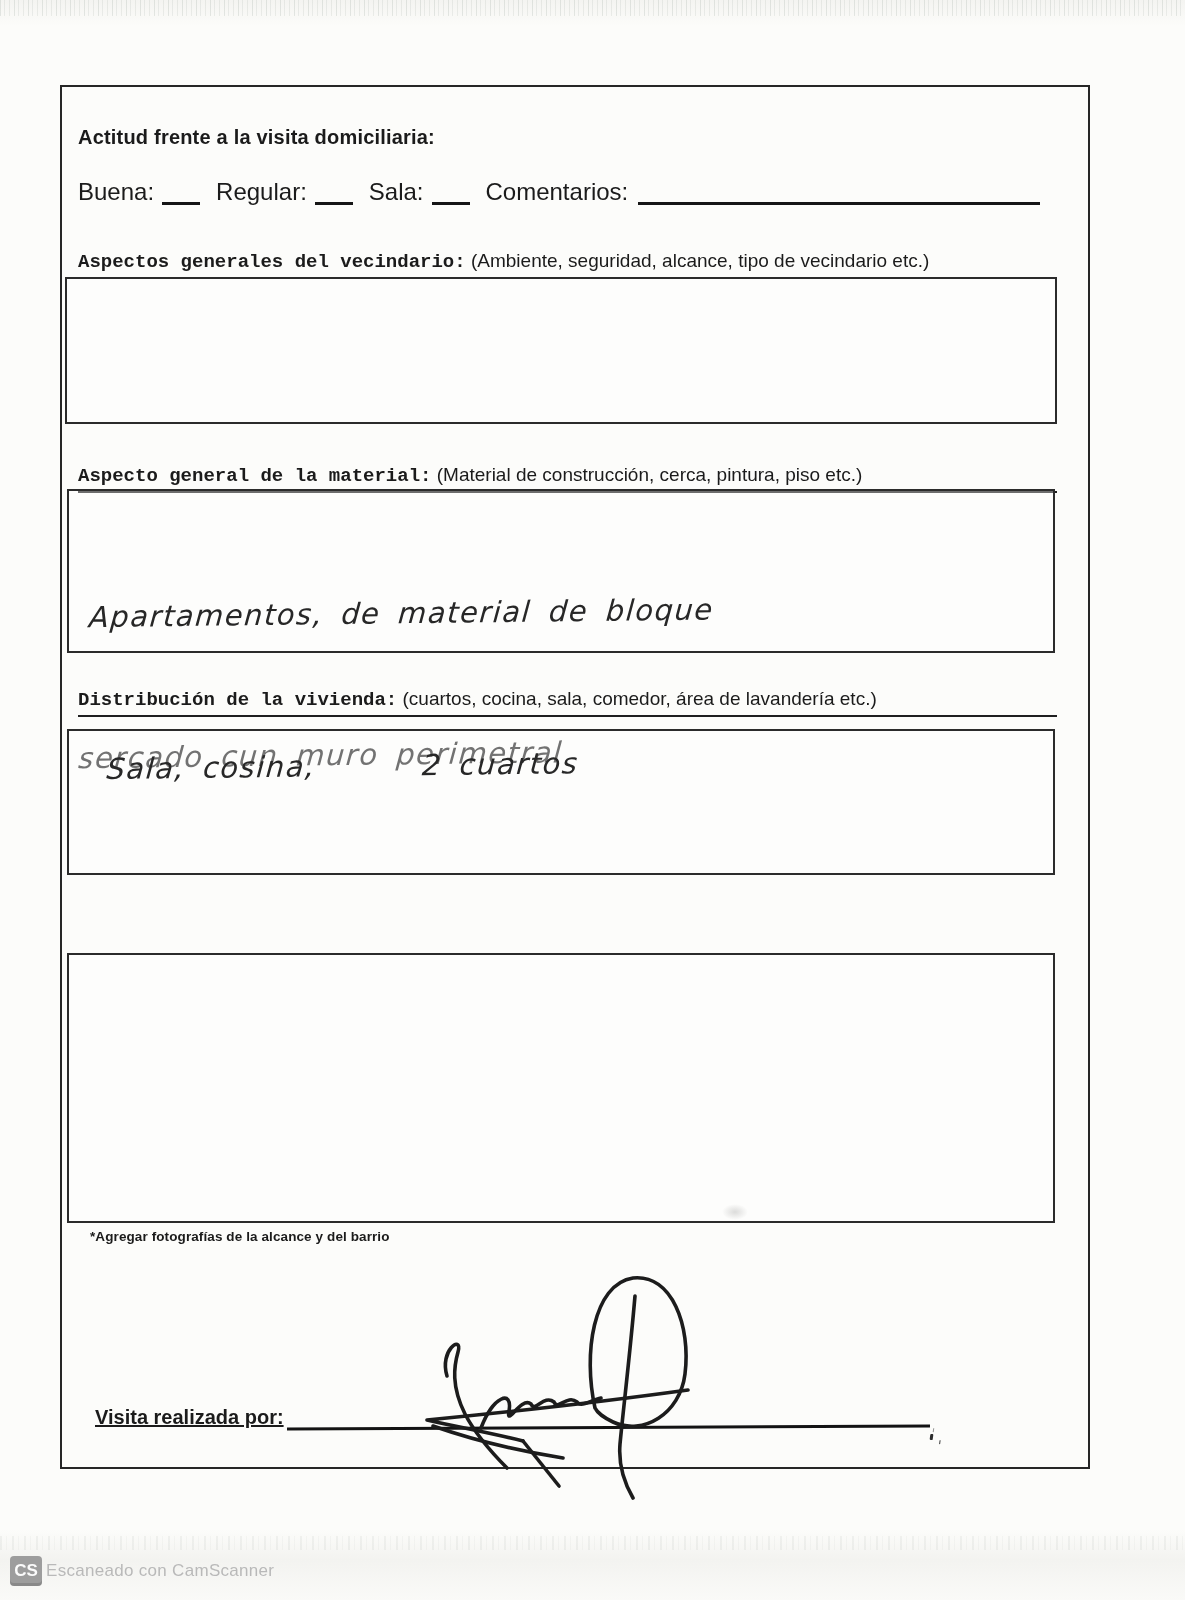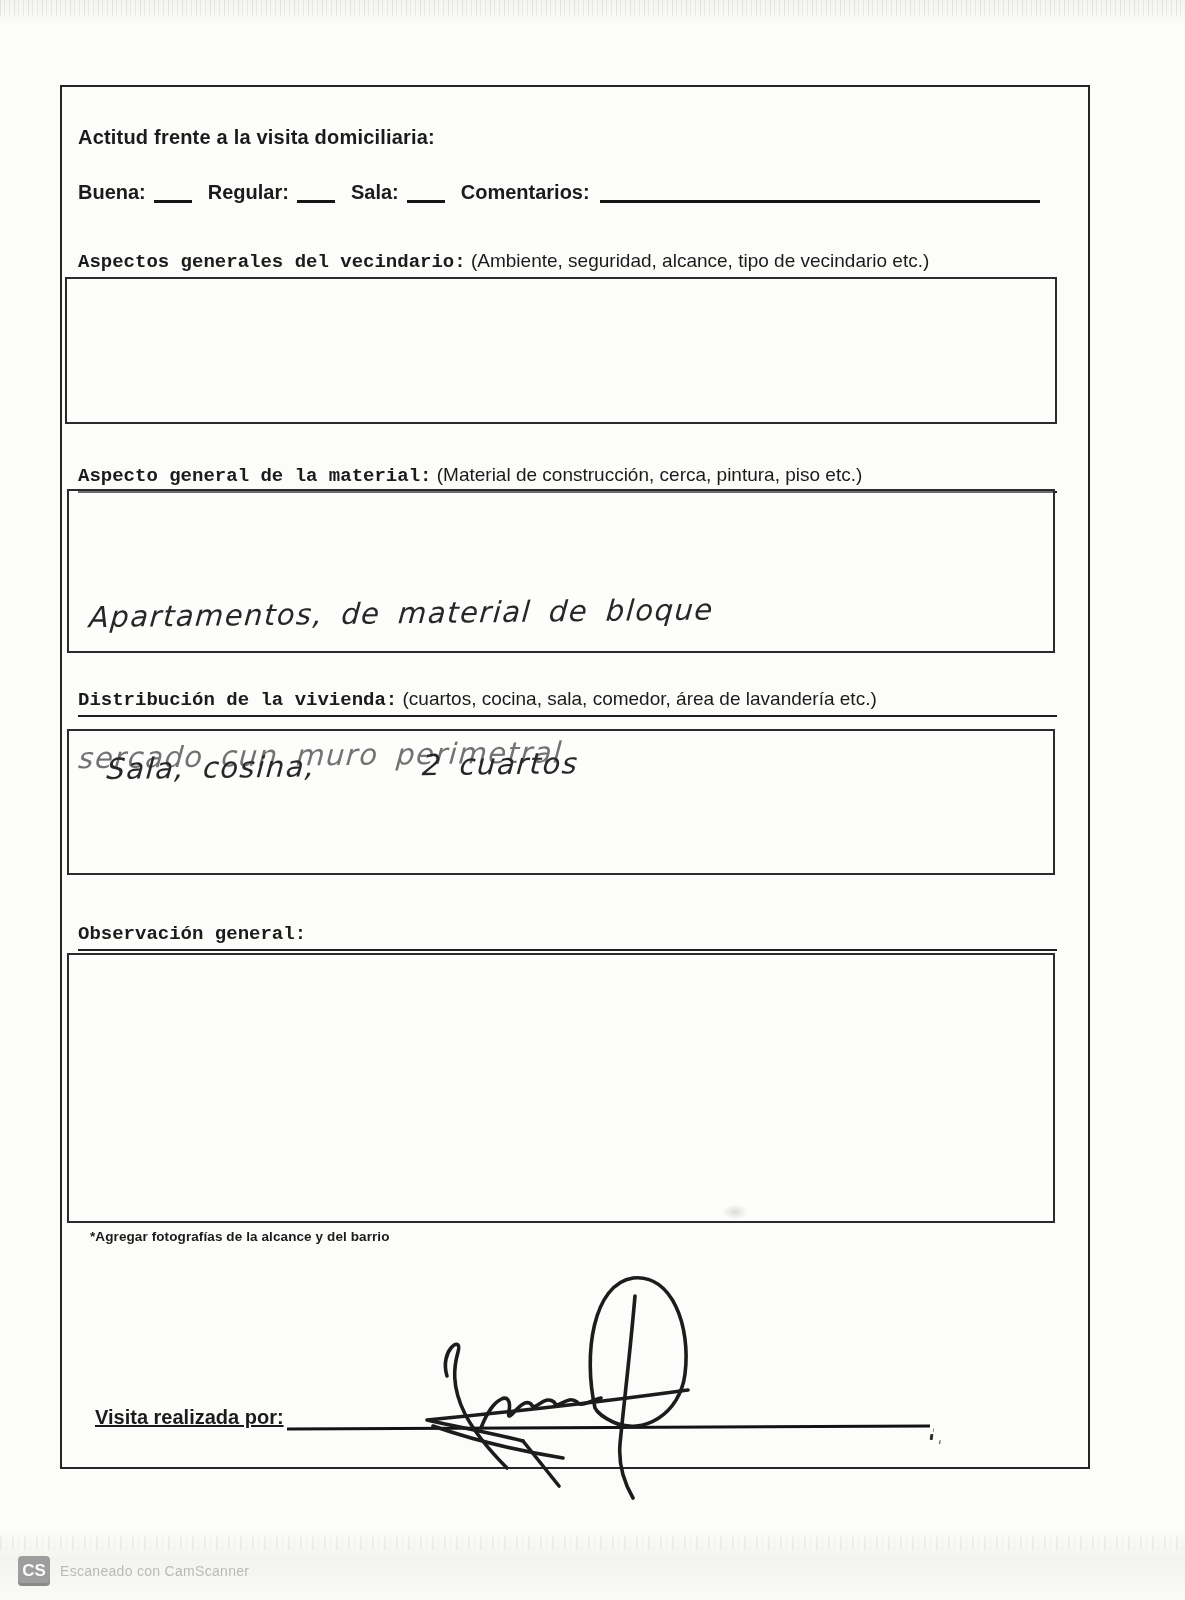--- a/index.html
+++ b/index.html
@@ -32,21 +32,21 @@
   .frame {
     position:absolute; left:60px; top:85px; width:1030px; height:1384px;
     border:2px solid #262626; box-sizing:border-box; background:transparent;
   }
   .title {
     position:absolute; left:78px; top:126px;
     font-size:20px; font-weight:700; letter-spacing:.2px;
   }
   .options-row {
     position:absolute; left:78px; top:178px; width:962px;
-    display:flex; align-items:flex-end; font-size:20px; font-weight:700;
+    display:flex; align-items:flex-end; font-size:24px; font-weight:400;
   }
   .blank-short {
     display:inline-block; width:38px; height:22px;
     border-bottom:3px solid #161616; margin:0 16px 1px 8px;
   }
   .blank-long {
     flex:1; height:22px; border-bottom:3px solid #161616; margin:0 0 1px 10px;
   }
   .section-label {
     position:absolute; left:78px; width:979px;
@@ -89,31 +89,31 @@
     background:#2c2c2c; border-radius:1px;
     box-shadow:9px 4px 0 -1px #3a3a3a, 1px -7px 0 -1px rgba(60,60,60,.55);
     transform:rotate(8deg);
   }
   .smudge {
     position:absolute; left:722px; top:1204px; width:26px; height:16px;
     background:radial-gradient(ellipse at center, rgba(120,120,118,.25), rgba(120,120,118,0) 70%);
     border-radius:50%;
   }
   .watermark {
-    position:absolute; left:18px; top:1556px;
-    display:flex; align-items:center; gap:10px;text-align:right;
+    position:absolute; left:10px; top:1556px;
+    display:flex; align-items:center; gap:4px;text-align:right;
   }
   .cs-badge {
     width:32px; height:30px; background:#9d9d9d; border-radius:4px;
     display:flex; align-items:center; justify-content:center;
     color:#fbfbfb; font-size:17px; font-weight:700;
     box-shadow:inset 0 -3px 0 rgba(0,0,0,.12);
   }
   .watermark-text {
-    font-size:14px; color:#b9b9b9; letter-spacing:.3px;
+    font-size:17px; color:#b9b9b9; letter-spacing:.3px;
   }
 </style>
 </head>
 <body>
 
 <div class="page">
   <div class="noise-top"></div>
   <div class="noise-bottom"></div>
 
   <div class="frame"></div>
@@ -147,23 +147,20 @@
     <div>sercado cun muro perimetral</div>
   </div>
 
   <div class="section-label" style="top:688px;">
     <b>Distribución de la vivienda:</b>
     <span class="hint">(cuartos, cocina, sala, comedor, área de lavandería etc.)</span>
   </div>
   <div class="box" style="left:67px; top:729px; width:988px; height:146px;"></div>
   <div class="hand hand-distribucion">Sala, cosina,      2 cuartos</div>
 
-  <div class="section-label" style="top:922px;">
-    <b>Observación general:</b>
-  </div>
   <div class="box" style="left:67px; top:953px; width:988px; height:270px;"></div>
 
   <div class="smudge"></div>
 
   <div class="footnote">*Agregar fotografías de la alcance y del barrio</div>
 
   <div class="visita-label">Visita realizada por:</div>
   <div class="visita-line"></div>
 
   <svg class="signature" viewBox="0 0 335 244" fill="none" stroke="#1c1c1c" stroke-width="3.6" stroke-linecap="round" stroke-linejoin="round">

